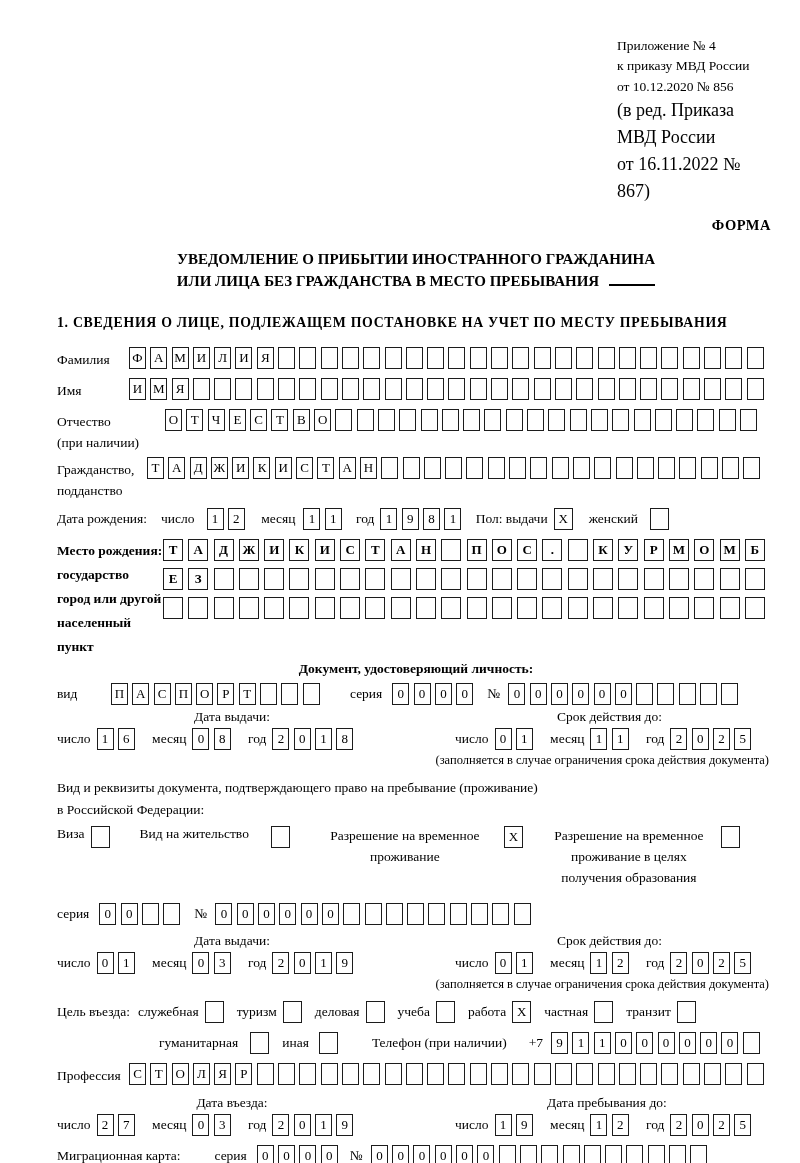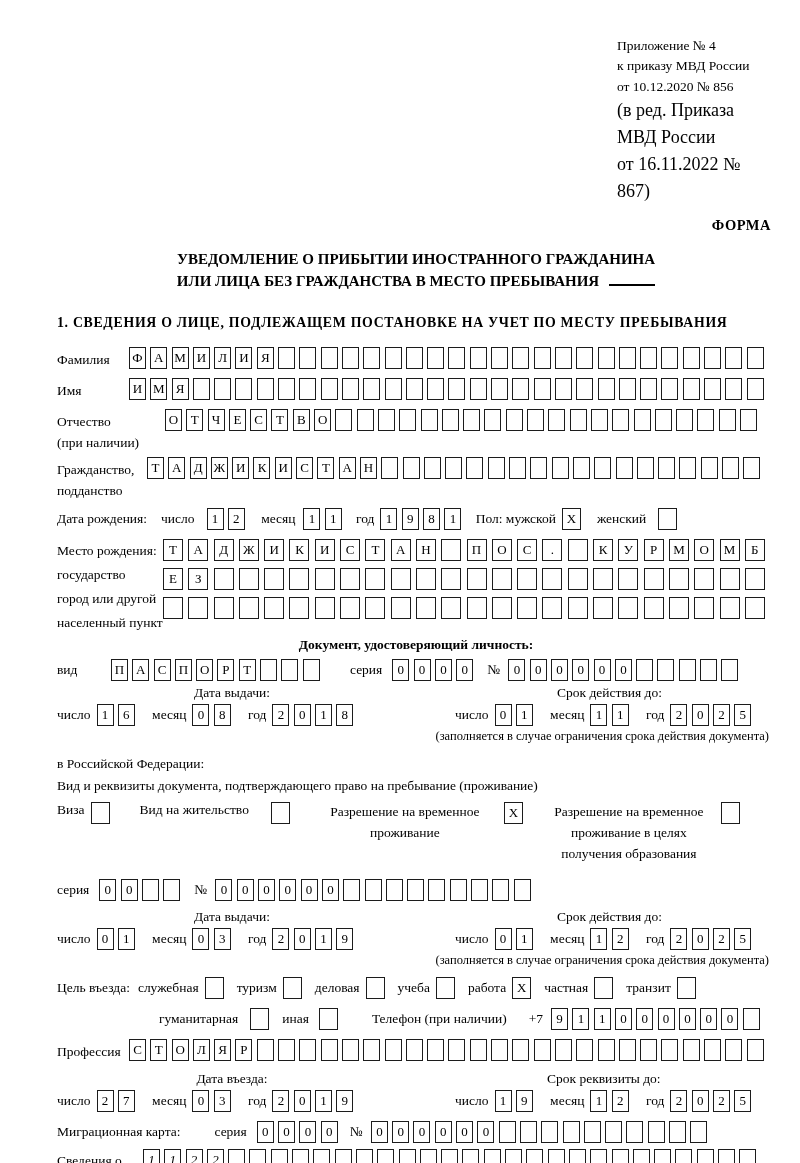--- a/index.html
+++ b/index.html
@@ -34,21 +34,21 @@
 
   .dheads { display: flex; margin-bottom: 3px; }
   .dheads .h1 { width: 350px; text-align: center; }
   .dheads .h2 { margin-left: 150px; }
   .drow { display: flex; align-items: center; margin-bottom: 3px; }
   .dgroup { display: flex; align-items: center; white-space: nowrap; }
   .dgroup .t { margin-right: 6px; }
   .dgroup .t2 { margin-left: 13px; margin-right: 6px; }
   .note { text-align: right; font-size: 12.5px; margin-bottom: 9px; padding-right: 6px; }
 
-  .mp-block { display: flex; align-items: flex-start; margin-bottom: 2px; }
+  .mp-block { display: flex; align-items: flex-start; margin-bottom: 2px; font-weight: bold; }
   .mp-lines div { line-height: 24px; }
   .mp-rows .row { margin-bottom: 7px; }
 
   .permits { display: flex; align-items: flex-start; margin: 6px 0 14px 0; }
   .permits .cap { text-align: center; line-height: 1.55; }
 
   .purpose { display: flex; align-items: center; margin-bottom: 9px; }
   .purpose .pl { margin-left: 13px; }
 
   .reps { display: flex; align-items: flex-start; margin-top: 2px; }
@@ -104,21 +104,21 @@
   </div>
 
   <div class="row" style="align-items:center; margin-bottom:9px">
     <span>Дата рождения:</span>
     <span style="margin-left:14px; margin-right:12px">число</span>
     <span class="cells"><span class="cell">1</span><span class="cell">2</span></span>
     <span style="margin-left:12px; margin-right:8px">месяц</span>
     <span class="cells"><span class="cell">1</span><span class="cell">1</span></span>
     <span style="margin-left:10px; margin-right:6px">год</span>
     <span class="cells"><span class="cell">1</span><span class="cell">9</span><span class="cell">8</span><span class="cell">1</span></span>
-    <span style="margin-left:10px">Пол: мужской</span>
+    <span style="margin-left:10px">Пол: выдачи</span>
     <span class="cells cb"><span class="cell">X</span></span>
     <span style="margin-left:16px">женский</span>
     <span class="cells cb" style="margin-left:12px"><span class="cell"></span></span>
   </div>
 
   <div class="mp-block">
     <div class="lbl mp-lines" style="width:106px; padding-top:0">
       <div>Место рождения:</div>
       <div>государство</div>
       <div>город или другой</div>
@@ -165,22 +165,22 @@
       <span class="t">число</span>
       <span class="cells"><span class="cell">0</span><span class="cell">1</span></span>
       <span class="t2">месяц</span>
       <span class="cells"><span class="cell">1</span><span class="cell">1</span></span>
       <span class="t2">год</span>
       <span class="cells"><span class="cell">2</span><span class="cell">0</span><span class="cell">2</span><span class="cell">5</span></span>
     </div>
   </div>
   <div class="note">(заполняется в случае ограничения срока действия документа)</div>
 
+  <div style="line-height:1.6">Вид и реквизиты документа, подтверждающего право на пребывание (проживание)</div>
   <div style="line-height:1.6">в Российской Федерации:</div>
-  <div style="line-height:1.6">Вид и реквизиты документа, подтверждающего право на пребывание (проживание)</div>
 
   <div class="permits">
     <span>Виза</span>
     <span class="cells cb"><span class="cell"></span></span>
     <span style="margin-left:30px">Вид на жительство</span>
     <span class="cells cb" style="margin-left:22px"><span class="cell"></span></span>
     <div class="cap" style="margin-left:22px; width:186px">
       <div>Разрешение на временное</div>
       <div>проживание</div>
     </div>
@@ -252,21 +252,21 @@
     <span class="cells"><span class="cell">9</span><span class="cell">1</span><span class="cell">1</span><span class="cell">0</span><span class="cell">0</span><span class="cell">0</span><span class="cell">0</span><span class="cell">0</span><span class="cell">0</span><span class="cell"></span></span>
   </div>
 
   <div class="row" style="margin-bottom:8px">
     <span class="lbl" style="width:72px">Профессия</span>
     <span class="cells"><span class="cell">С</span><span class="cell">Т</span><span class="cell">О</span><span class="cell">Л</span><span class="cell">Я</span><span class="cell">Р</span><span class="cell"></span><span class="cell"></span><span class="cell"></span><span class="cell"></span><span class="cell"></span><span class="cell"></span><span class="cell"></span><span class="cell"></span><span class="cell"></span><span class="cell"></span><span class="cell"></span><span class="cell"></span><span class="cell"></span><span class="cell"></span><span class="cell"></span><span class="cell"></span><span class="cell"></span><span class="cell"></span><span class="cell"></span><span class="cell"></span><span class="cell"></span><span class="cell"></span><span class="cell"></span><span class="cell"></span></span>
   </div>
 
   <div class="dheads">
     <span class="h1">Дата въезда:</span>
-    <span class="h2" style="margin-left:140px">Срок реквизиты до:</span>
+    <span class="h2" style="margin-left:140px">Дата пребывания до:</span>
   </div>
   <div class="drow" style="margin-bottom:9px">
     <div class="dgroup" style="width:350px">
       <span class="t">число</span>
       <span class="cells"><span class="cell">2</span><span class="cell">7</span></span>
       <span class="t2">месяц</span>
       <span class="cells"><span class="cell">0</span><span class="cell">3</span></span>
       <span class="t2">год</span>
       <span class="cells"><span class="cell">2</span><span class="cell">0</span><span class="cell">1</span><span class="cell">9</span></span>
     </div>

